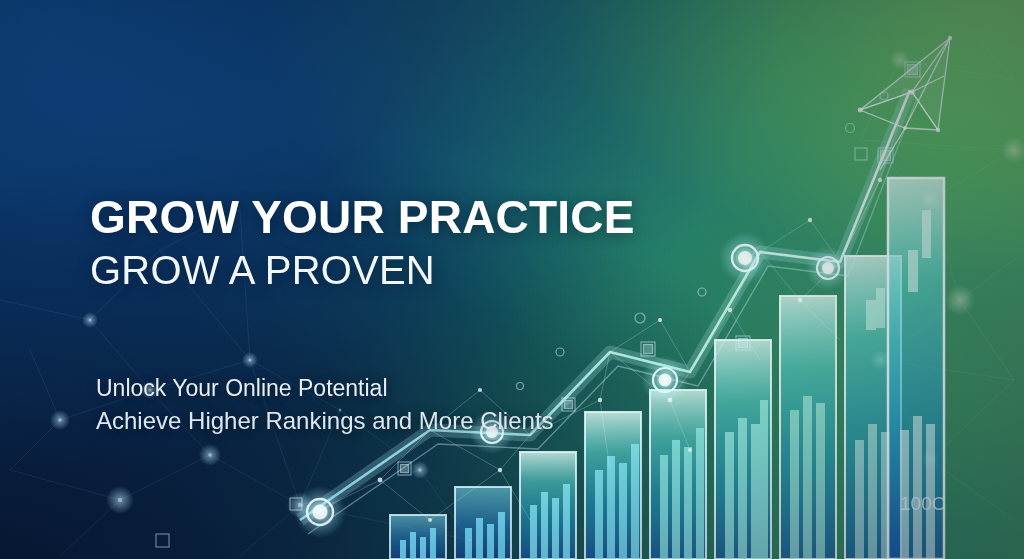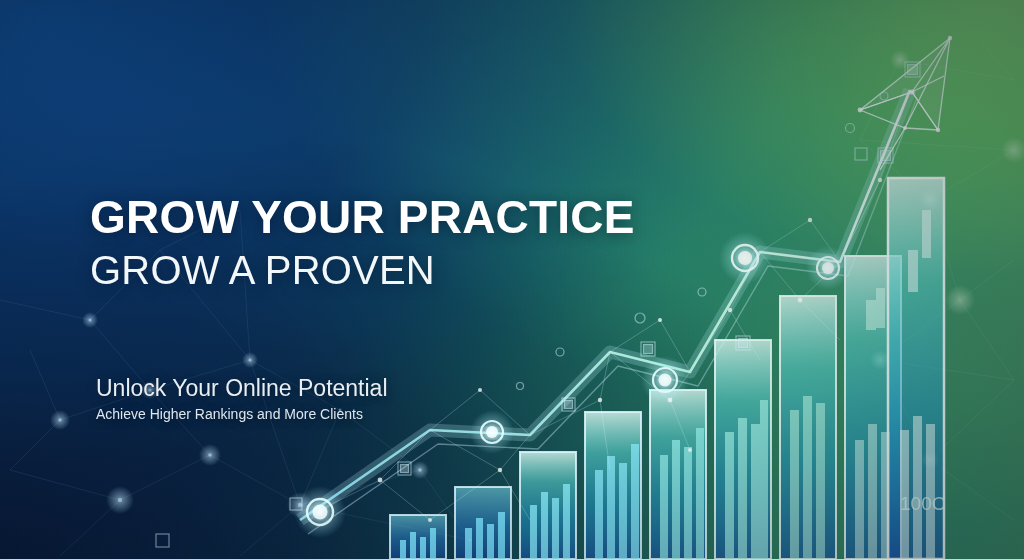--- a/index.html
+++ b/index.html
@@ -30,21 +30,21 @@
     text-shadow:0 2px 14px rgba(2,16,36,0.5);
   }
   .h3{
     color:#ffffff;font-weight:bold;font-size:41px;line-height:1.0;
     letter-spacing:0.2px;margin:0;white-space:nowrap;
     text-shadow:0 2px 14px rgba(2,16,36,0.55);
   }
   .sub{position:absolute;left:90px;top:374px;width:560px;margin-left:6px;}
   .sub1{color:#e8eef2;font-size:23px;line-height:1.22;margin:0 0 4px 0;
         text-shadow:0 1px 10px rgba(2,16,36,0.6);white-space:nowrap;}
-  .sub2{color:#dde7ee;font-size:14px;line-height:1.22;margin:0;
+  .sub2{color:#dde7ee;font-size:24px;line-height:1.22;margin:0;
         text-shadow:0 1px 10px rgba(2,16,36,0.6);white-space:nowrap;}
   svg{display:block;}
 </style>
 </head>
 <body>
 
 <div class="stage">
 
   <svg class="layer" width="1024" height="559" viewBox="0 0 1024 559">
     <defs>

